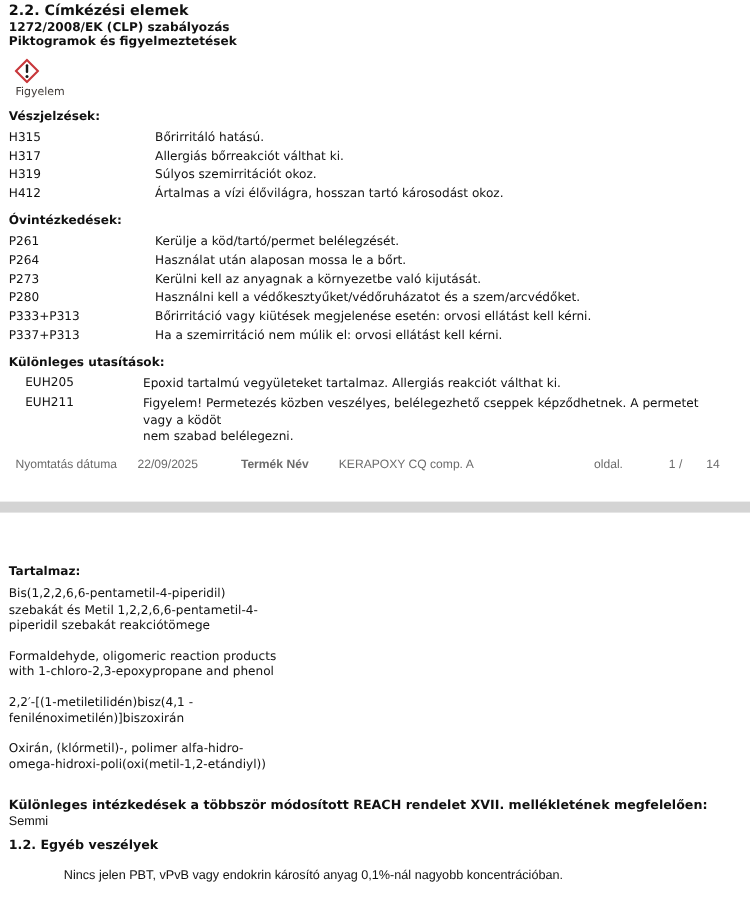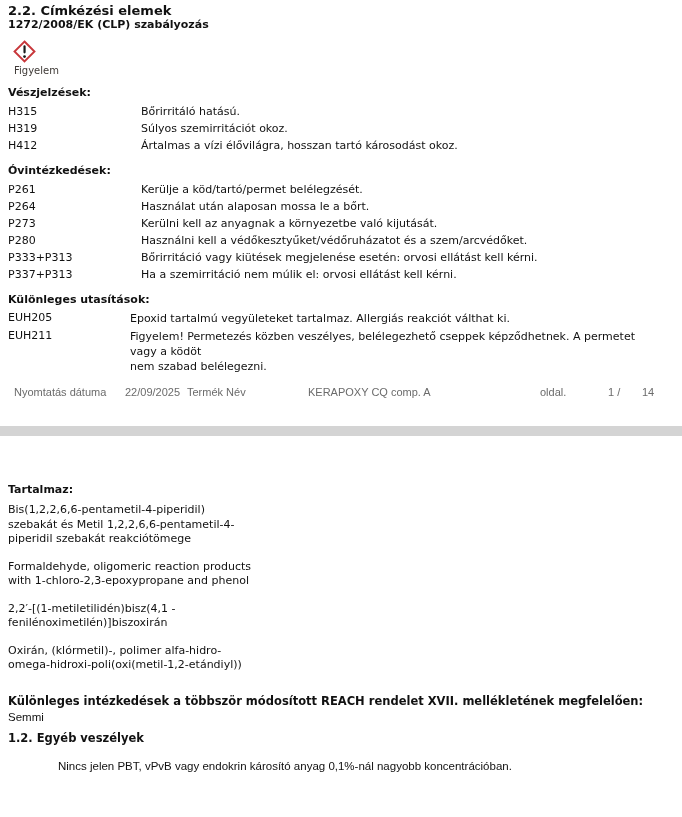--- a/index.html
+++ b/index.html
@@ -19,37 +19,37 @@
 
   
   .picto-wrap { margin-top: 9px; margin-left: 5px; }
   .picto-svg  { display: block; }
   .signal-word { font-size: 10px; color: #3f3a37; margin-top: 2px; margin-left: 1px; }
 
   
   .stmt-row { display: flex; font-size: 11px; line-height: 17px; gap: 48px; }
   .stmt-row .code { flex: 0 0 85px; }
   .stmt-row .text { flex: 1; }
-  .stmt-row.euh .code { flex: 0 0 74px; }
+  .stmt-row.euh .code { flex: 0 0 74px; text-align: center; }
   .stmt-row.euh .text { max-width: 522px; white-space: pre-line; line-height: 15px; padding-top: 1px; }
   .stmt-row.euh { line-height: 15px; margin-bottom: 2px; }
 
   
   .page-footer {
     position: relative;
     height: 14px;
     margin-top: 12px;
     font-family: "Liberation Sans", sans-serif;
     font-size: 11px;
     color: #6b6b6b;
   }
   .page-footer span { position: absolute; top: 0; white-space: nowrap; }
   .f-print-label { left: 14px; }
   .f-print-date  { left: 125px; }
-  .f-prod-label  { left: 187px; }
+  .f-prod-label  { left: 219px; font-weight: bold; }
   .f-prod-name   { left: 308px; }
   .f-page-label  { left: 540px; }
   .f-page-num    { left: 608px; }
   .f-page-total  { left: 642px; }
 
   
   .page-band { width: 682px; height: 10px; background: #d4d4d4; margin-top: 26px; }
 
   
   .p2-start { margin-top: 47px; }
@@ -63,35 +63,40 @@
 </style>
 </head>
 <body>
 
 <div class="doc">
 
   <div class="pad">
 
     <div class="h-main">2.2. Címkézési elemek</div>
     <div class="h-sub">1272/2008/EK (CLP) szabályozás</div>
+    <div class="h-sub">Piktogramok és figyelmeztetések</div>
 
     <div class="picto-wrap">
       <svg class="picto-svg" width="23" height="23" viewBox="0 0 24 24">
         <path d="M12 1.6 L22.4 12 L12 22.4 L1.6 12 Z" fill="#ffffff" stroke="#c8373b" stroke-width="2" stroke-linejoin="miter"></path>
         <rect x="10.9" y="5.6" width="2.3" height="8.4" rx="1.1" fill="#1a1a1a"></rect>
         <circle cx="12.05" cy="17.3" r="1.45" fill="#1a1a1a"></circle>
       </svg>
       <div class="signal-word">Figyelem</div>
     </div>
 
     <div class="h-sect">Vészjelzések:</div>
     <div>
       <div class="stmt-row">
         <span class="code">H315</span>
         <span class="text">Bőrirritáló hatású.</span>
+      </div>
+      <div class="stmt-row">
+        <span class="code">H317</span>
+        <span class="text">Allergiás bőrreakciót válthat ki.</span>
       </div>
       <div class="stmt-row">
         <span class="code">H319</span>
         <span class="text">Súlyos szemirritációt okoz.</span>
       </div>
       <div class="stmt-row">
         <span class="code">H412</span>
         <span class="text">Ártalmas a vízi élővilágra, hosszan tartó károsodást okoz.</span>
       </div>
     </div>

